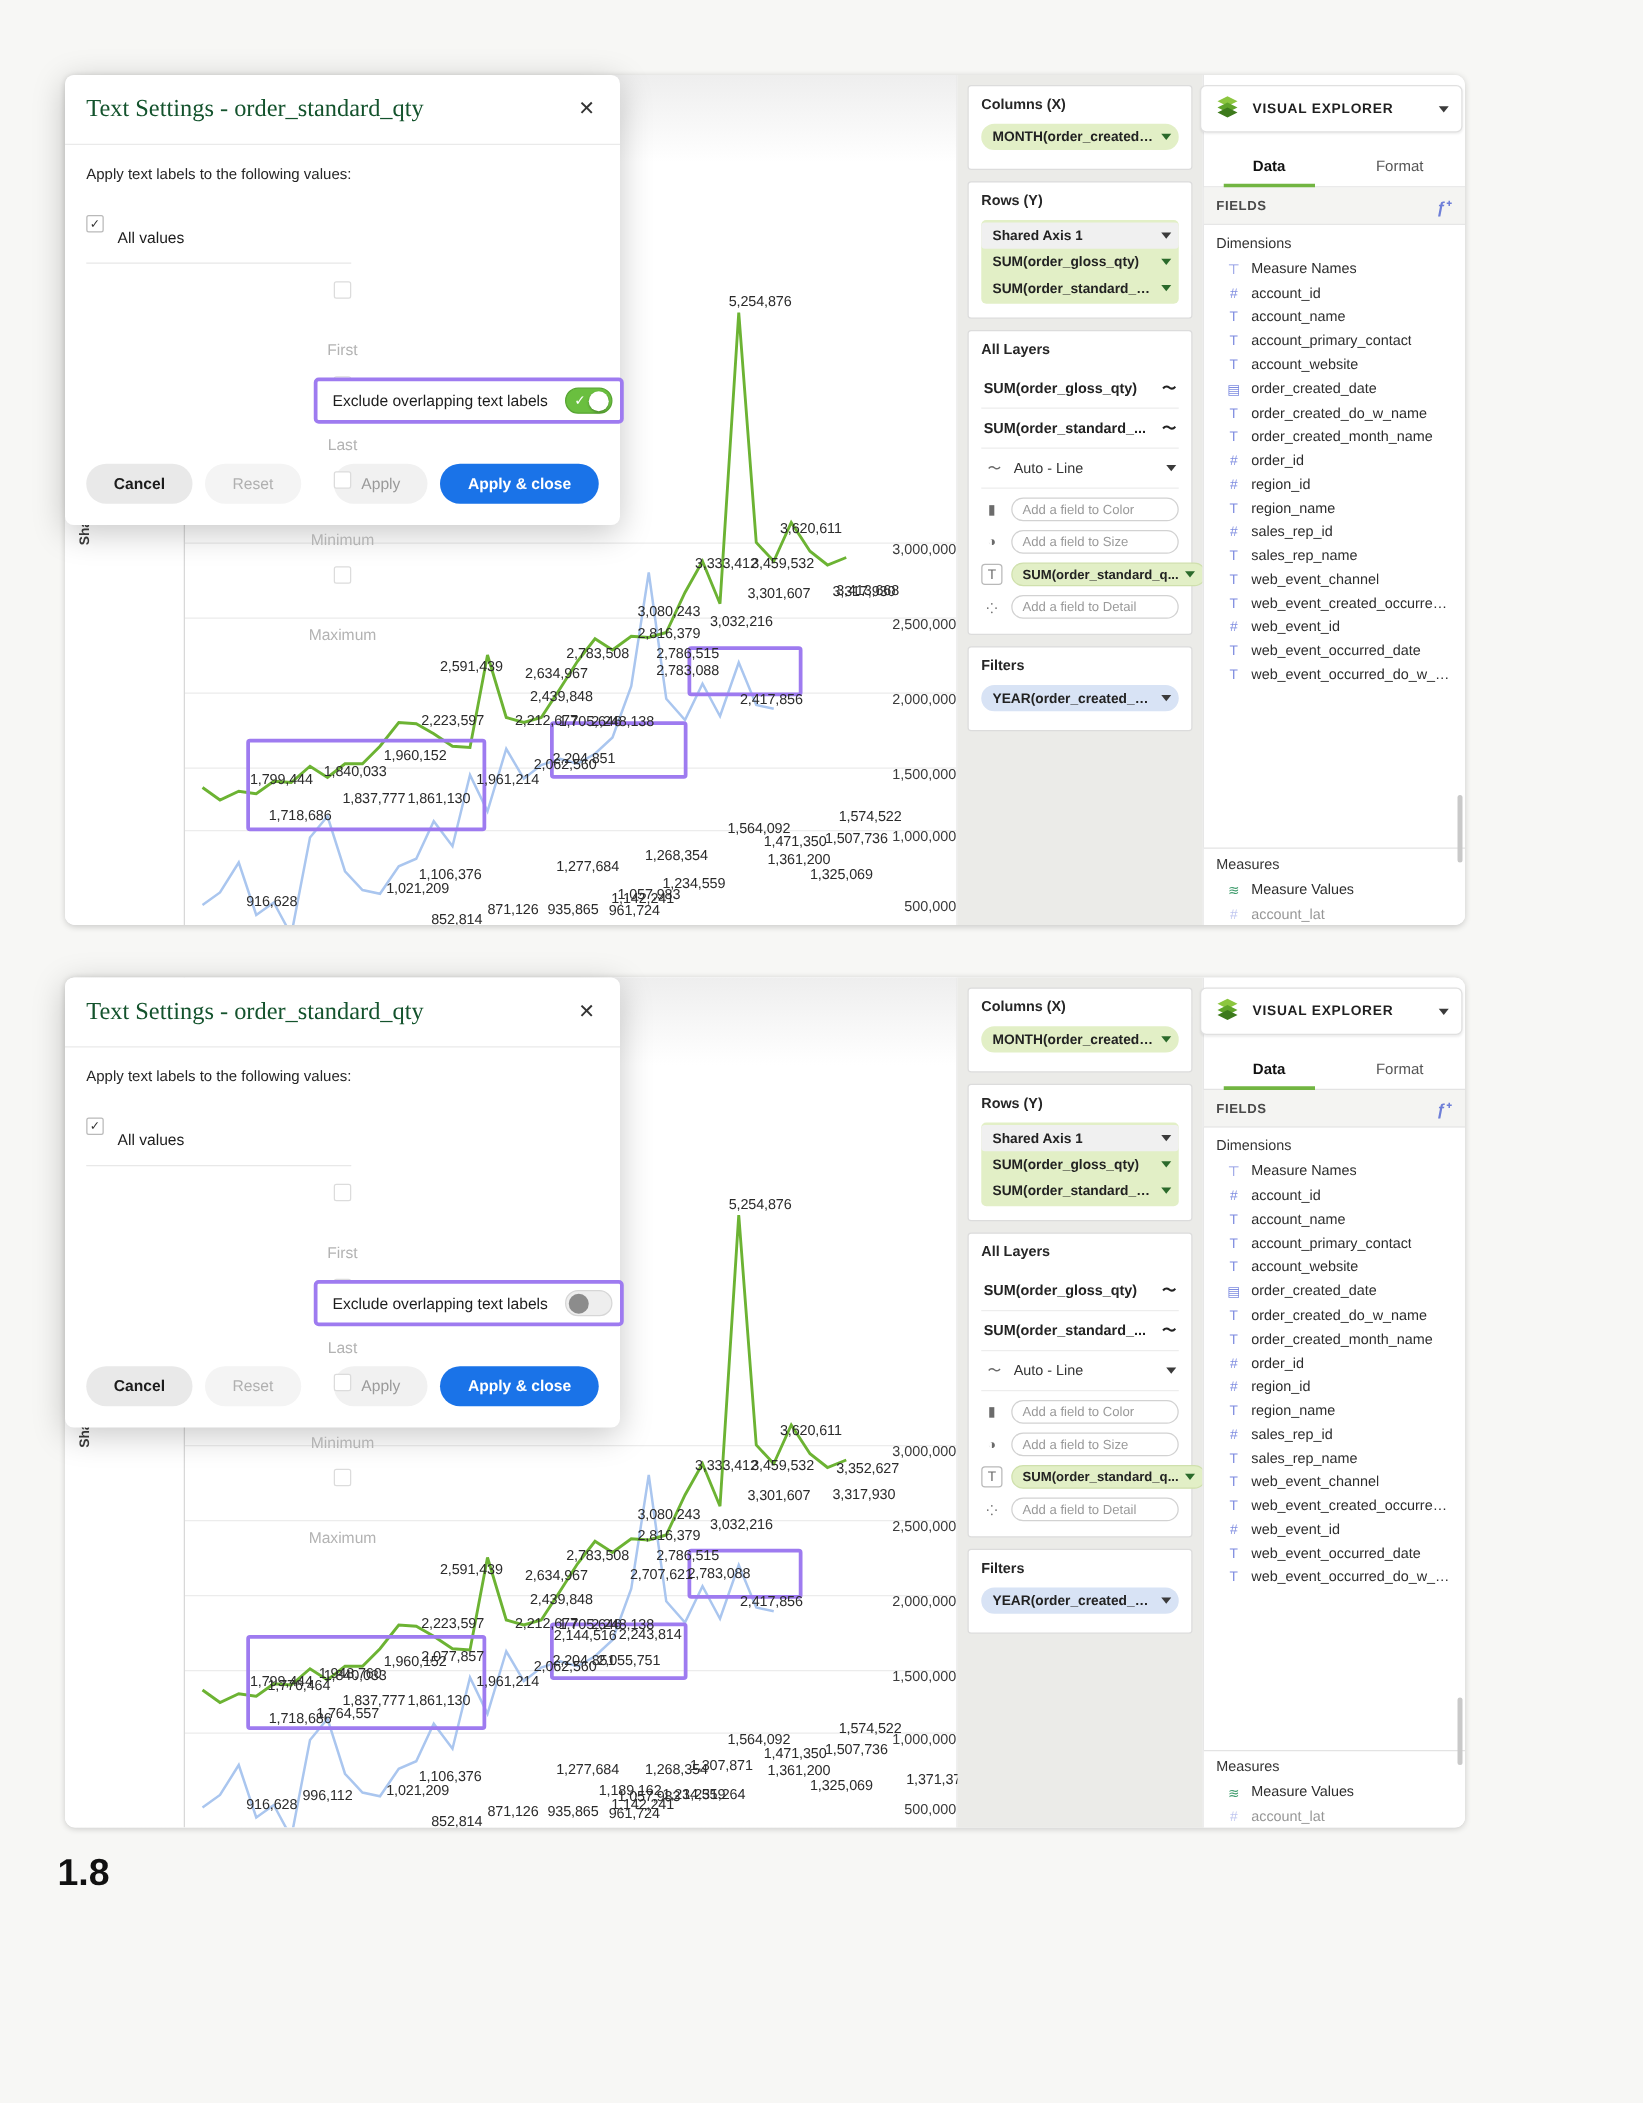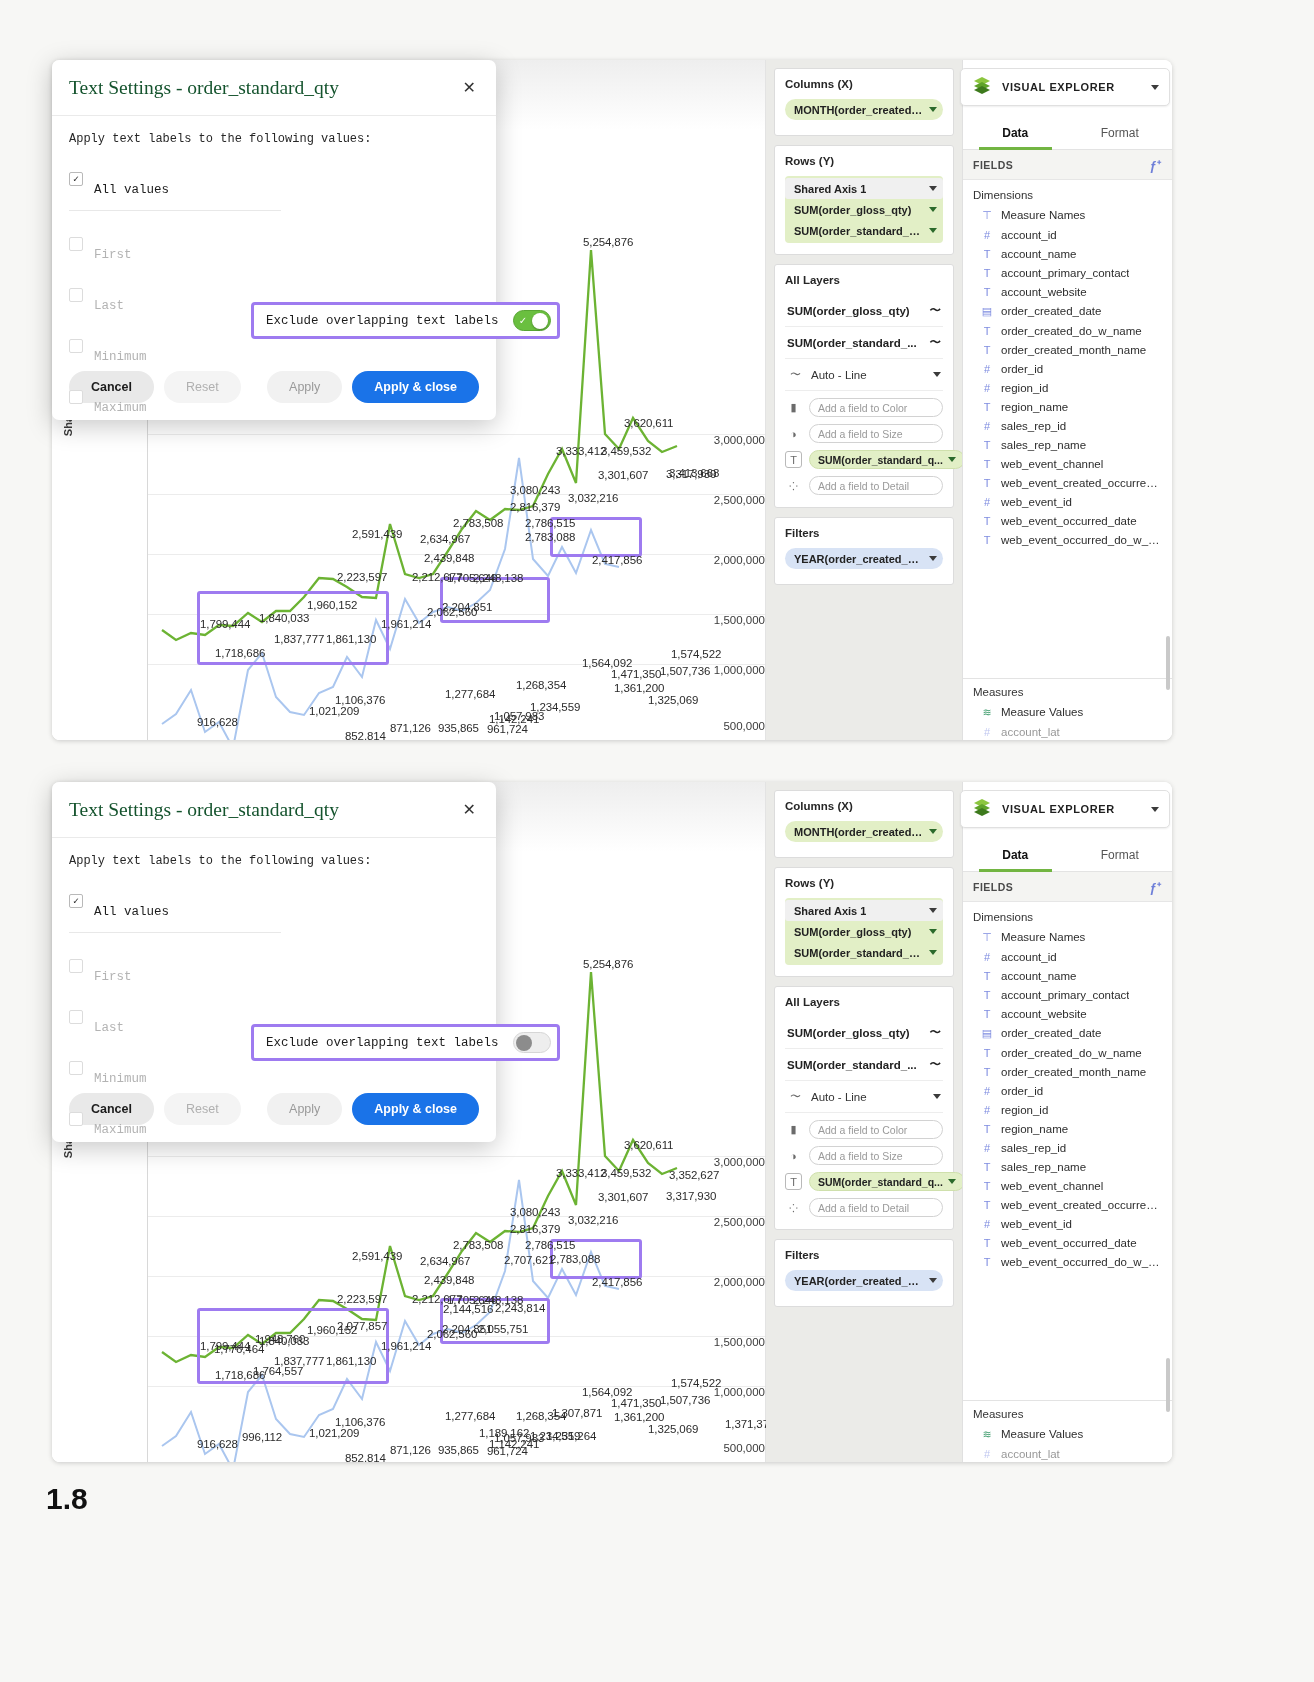--- a/index.html
+++ b/index.html
@@ -192,33 +192,33 @@
   .modal.two{ left:52px; top:782px; }
   .modal-hd{
     height:56px; display:flex; align-items:center; justify-content:space-between;
     padding:0 20px 0 17px; border-bottom:1px solid #eaeaea;
   }
   .modal-title{
     font-family:"Liberation Serif", serif;
     font-size:19.5px; color:#14532d;
   }
   .x-btn{ font-size:16px; color:#333; cursor:pointer; line-height:1;}
-  .modal-body{ padding:16px 17px 0 17px; position:relative; height:238px;font-family:Liberation Mono, monospace;}
+  .modal-body{ padding:16px 17px 0 17px; position:relative; height:238px;}
   .apply-txt{ font-size:12px; color:#262626; margin-bottom:14px;}
   .chk-row{ display:flex; align-items:center; gap:11px; margin-bottom:6px; }
   .chk{
     width:14px; height:14px; border:1px solid #b9b9b9; border-radius:2px;
     display:flex; align-items:center; justify-content:center;
     font-size:10px; color:#333; background:#fff;
   }
   .chk-label{ font-size:12.5px; color:#1d1d1d;margin-top:23px; }
   .chk-row.dim .chk{ border-color:#dcdcdc; }
   .chk-row.dim .chk-label{ color:#b3b3b3; }
   .divider{ height:1px; background:#e8e8e8; margin:13px 0 14px 0; width:212px;}
-  .spacer-rows > .chk-row{ margin-bottom:14px; }
+  .spacer-rows > .chk-row{ margin-bottom:14px;flex-direction:column; }
   .excl-wrap{
     position:absolute; left:199px; top:186px;
     border:3.5px solid #9e7bf0; border-radius:4px;
     padding:5px 6px 5px 12px;
     display:flex; align-items:center; gap:14px;
     background:#fff;
   }
   .excl-label{ font-size:12.5px; color:#1d1d1d; white-space:nowrap;}
   .toggle{
     width:38px; height:21px; border-radius:11px; position:relative;

